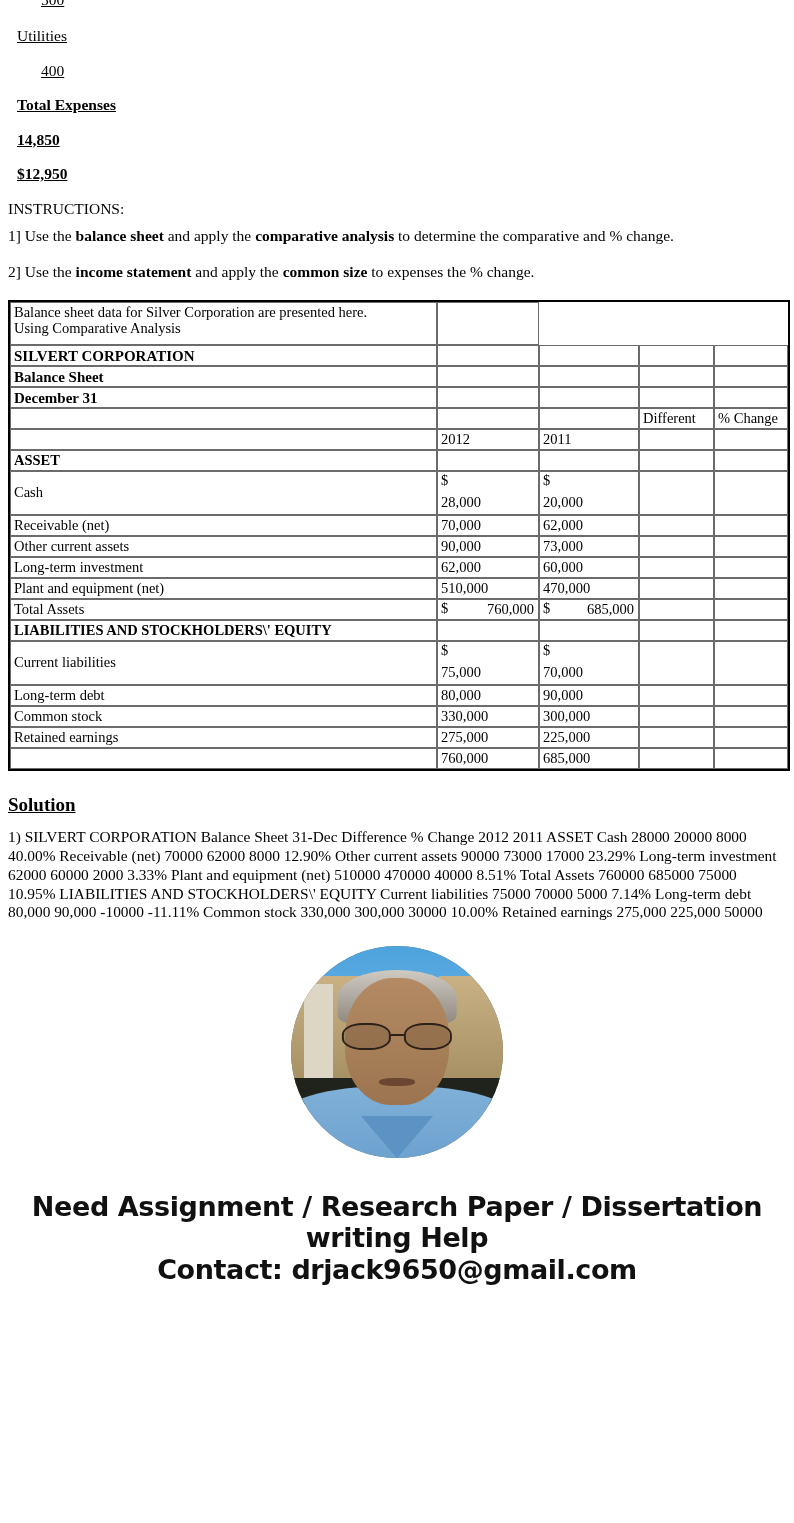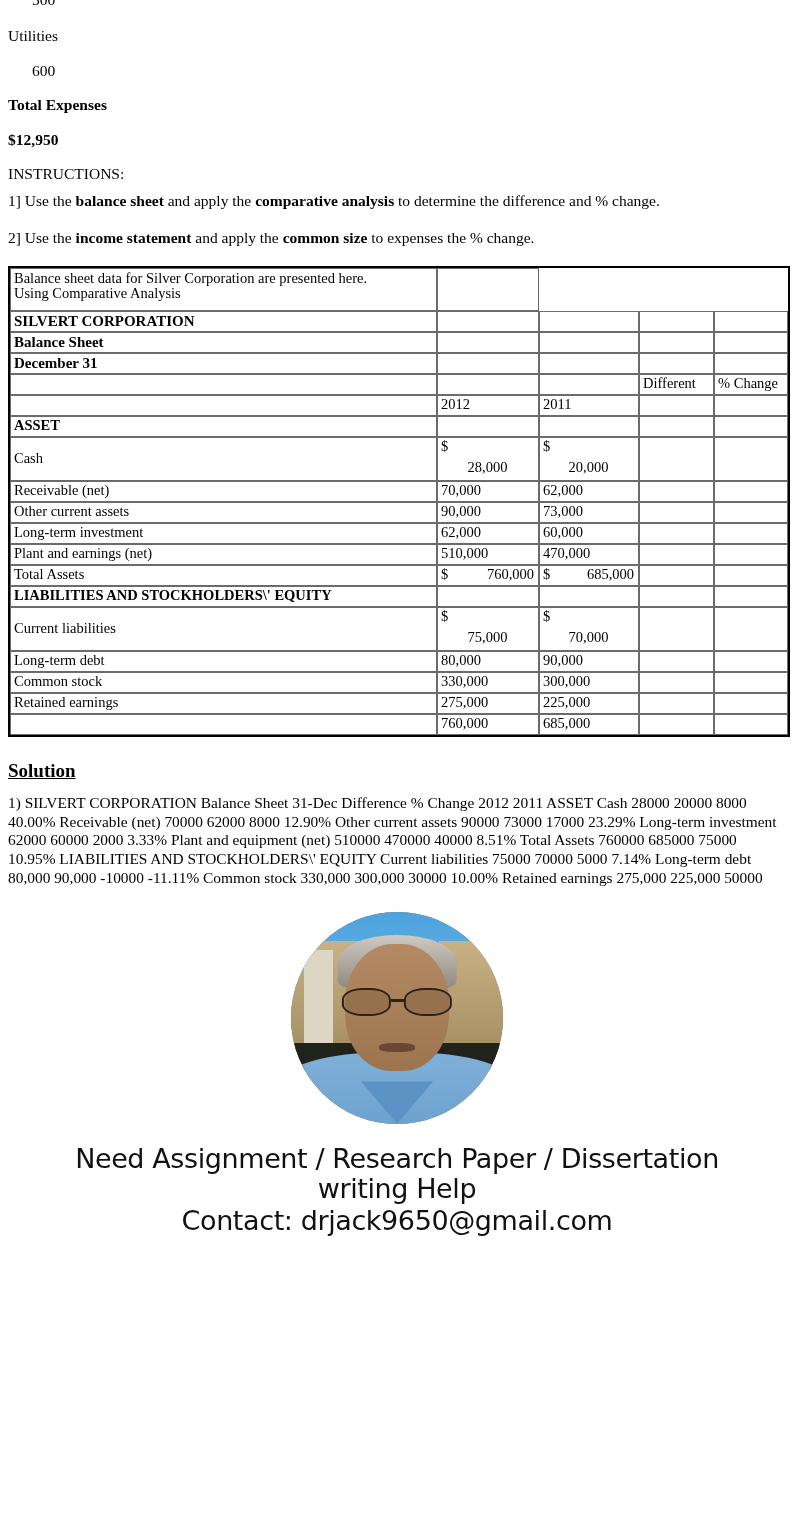--- a/index.html
+++ b/index.html
@@ -6,21 +6,21 @@
   html, body { margin:0; padding:0; }
   body {
     width: 794px;
     background: #ffffff;
     font-family: "Liberation Serif", "DejaVu Serif", serif;
     color: #000000;
     overflow-x: hidden;
   }
 
   
-  #doc-top { padding: 0 8px; }
+  #doc-top { padding: 0 17px; text-decoration: underline; }
   #doc-top .ln {
     font-size: 15.5px;
     line-height: 1.0;
     margin: 0 0 19px 0;
   }
   #doc-top .ln.indent { padding-left: 24px; }
   #doc-top .ln.b { font-weight: bold; }
   #doc-top .first-clip {
     height: 10px;
     overflow: hidden;
@@ -79,21 +79,21 @@
     padding: 0 4px 0 3px;
   }
   table.bs td.money .dol {
     position: absolute;
     left: 3px;
     top: 1px;
     font-size: 14.5px;
   }
   table.bs td.money .amt {
     display: block;
-    text-align: center;
+    text-align: left;
     padding-top: 19px;
     font-size: 14.5px;
   }
   table.bs td.money1line {
     position: relative;
     padding: 1px 4px 1px 3px;
   }
   table.bs td.money1line .dol {
     position: absolute; left: 3px; top: 1px;
   }
@@ -193,25 +193,25 @@
     position:absolute; left:44%; top:40%; width:12%; height:2.5px; background:#2b2118;
   }
   #avatar .mouth {
     position:absolute; left:50%; transform:translateX(-50%);
     top: 62%; width: 17%; height: 4%;
     background:#6a4633; border-radius: 40%;
   }
 
   
   #cta {
-    margin-top: 20px;
+    margin-top: 34px;
     padding: 0 14px 30px 14px;
     text-align: center;
     font-family: "DejaVu Sans", "Liberation Sans", sans-serif;
-    font-weight: normal;
+    font-weight: bold;
     color: #111111;
   }
   #cta .cta-1 {
     font-size: 27px;
     line-height: 1.12;
     letter-spacing: -0.4px;
   }
   #cta .cta-2 {
     font-size: 27px;
     line-height: 1.12;
@@ -220,29 +220,30 @@
   }
 </style>
 </head>
 <body>
 
 <div id="doc-top">
   <div class="first-clip">
     <span>500</span>
   </div>
   <div class="ln">Utilities</div>
-  <div class="ln indent">600</div>
+  <div class="ln indent">400</div>
   <div class="ln b">Total Expenses</div>
+  <div class="ln b">14,850</div>
   <div class="ln b">$12,950</div>
 </div>
 
 <div id="instructions">
   <div class="ins-line heading">INSTRUCTIONS:</div>
 
-  <div class="ins-line"><span>1]</span><span> Use the </span><b>balance sheet</b><span> and apply the </span><b>comparative analysis</b><span> to determine the difference and % change.</span></div>
+  <div class="ins-line"><span>1]</span><span> Use the </span><b>balance sheet</b><span> and apply the </span><b>comparative analysis</b><span> to determine the comparative and % change.</span></div>
 
   <div class="ins-line"><span>2]</span><span> Use the </span><b>income statement</b><span> and apply the </span><b>common size</b><span> to expenses the % change.</span></div>
 
 </div>
 
 <div class="tbl-wrap">
   <table class="bs">
     <colgroup>
       <col class="c0">
         <col class="c1">
@@ -340,21 +341,21 @@
 
       <tr>
         <td>Long-term investment</td>
         <td>62,000</td>
         <td>60,000</td>
         <td></td>
         <td></td>
       </tr>
 
       <tr>
-        <td>Plant and earnings (net)</td>
+        <td>Plant and equipment (net)</td>
         <td>510,000</td>
         <td>470,000</td>
         <td></td>
         <td></td>
       </tr>
 
       <tr>
         <td>Total Assets</td>
         <td class="money1line">
           <span class="dol">$</span>

